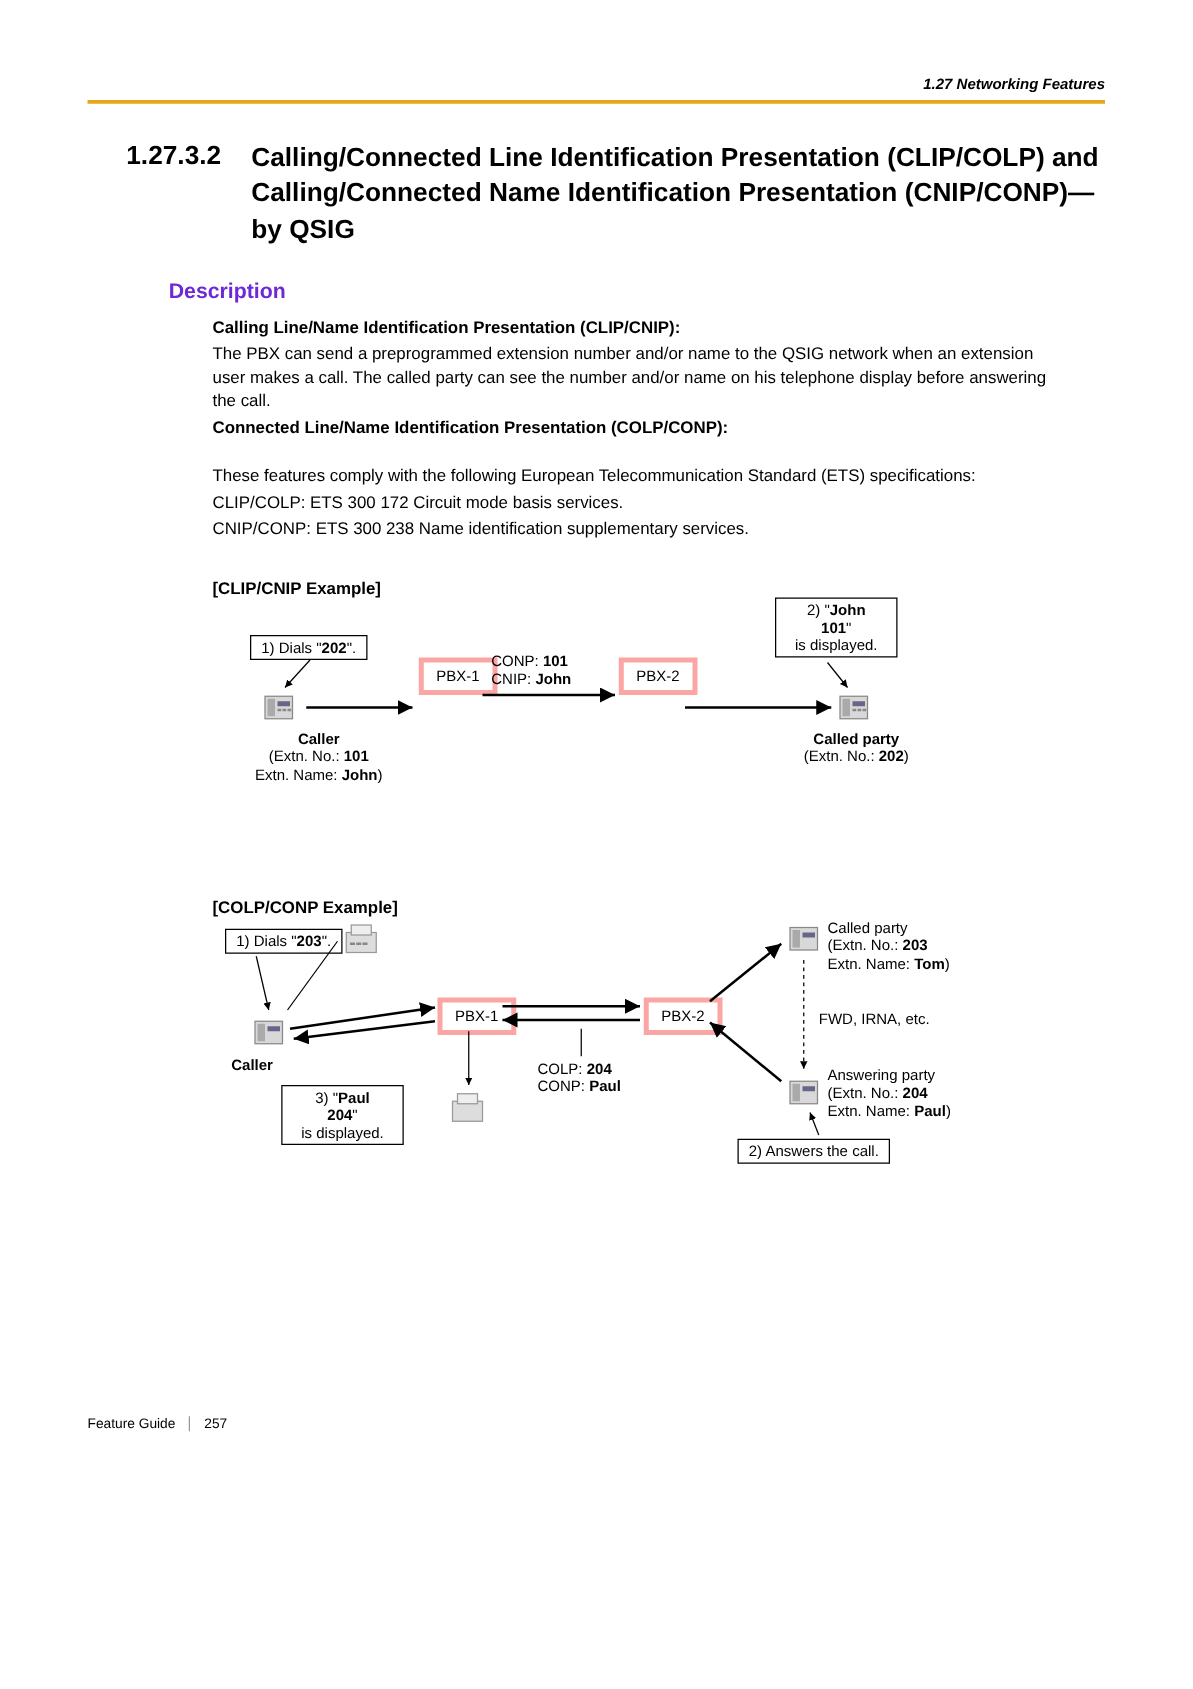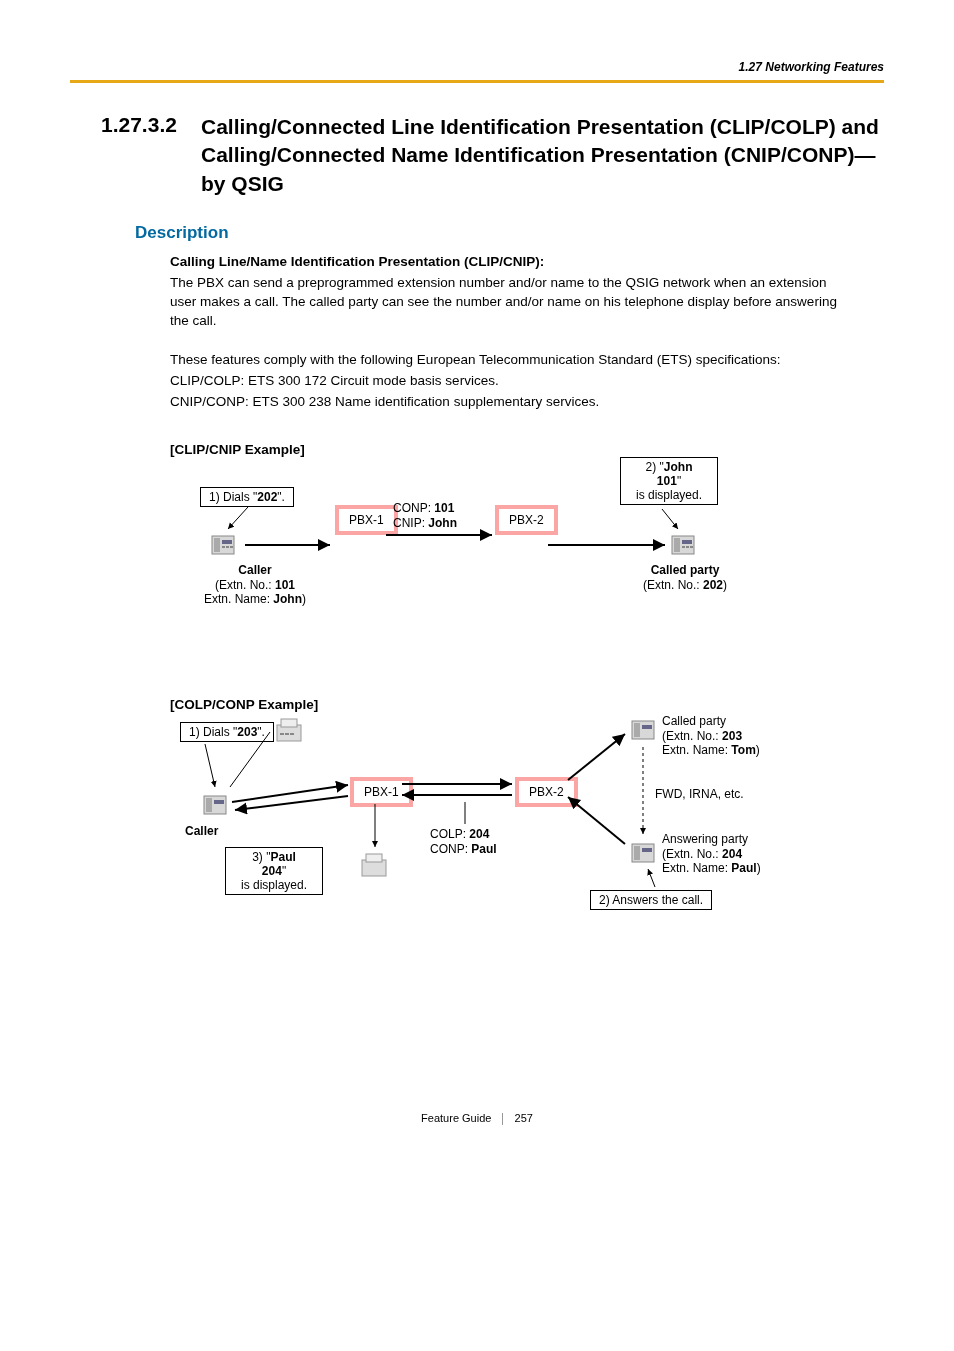--- a/index.html
+++ b/index.html
@@ -33,21 +33,21 @@
     font-weight: bold;
     width: 100px;
     flex-shrink: 0;
   }
   .section-title {
     font-size: 21px;
     font-weight: bold;
     line-height: 1.35;
   }
   .desc-heading {
-    color: #0369a1;
+    color: #6d28d9;
     font-size: 17px;
     font-weight: bold;
     margin-left: 65px;
     margin-bottom: 10px;
   }
   .body-text {
     margin-left: 100px;
     font-size: 13.5px;
     line-height: 1.4;
     max-width: 680px;
@@ -92,21 +92,21 @@
   }
   .fax-icon {
     position: absolute;
     width: 28px;
     height: 28px;
   }
   svg { overflow: visible; }
   .footer {
     position: relative;
     margin-top: 160px;
-    text-align: center;
+    text-align: left;
     font-size: 11px;
     padding-right: 0;
   }
   .footer .sep {
     display: inline-block;
     border-left: 1px solid #999;
     height: 12px;
     margin: 0 8px;
     vertical-align: middle;
   }
@@ -123,20 +123,21 @@
   <div class="section-row">
     <div class="section-num">1.27.3.2</div>
     <div class="section-title">Calling/Connected Line Identification Presentation (CLIP/COLP) and Calling/Connected Name Identification Presentation (CNIP/CONP)—by QSIG</div>
   </div>
 
   <div class="desc-heading">Description</div>
 
   <div class="body-text">
     <p class="bold">Calling Line/Name Identification Presentation (CLIP/CNIP):</p>
     <p>The PBX can send a preprogrammed extension number and/or name to the QSIG network when an extension user makes a call. The called party can see the number and/or name on his telephone display before answering the call.</p>
+    <p class="bold">Connected Line/Name Identification Presentation (COLP/CONP):</p>
     <br>
     <p>These features comply with the following European Telecommunication Standard (ETS) specifications:</p>
     <p>CLIP/COLP: ETS 300 172 Circuit mode basis services.</p>
     <p>CNIP/CONP: ETS 300 238 Name identification supplementary services.</p>
   </div>
 
   <div class="example-heading">[CLIP/CNIP Example]</div>
 
   <div class="diagram" style="height:200px;">
 

